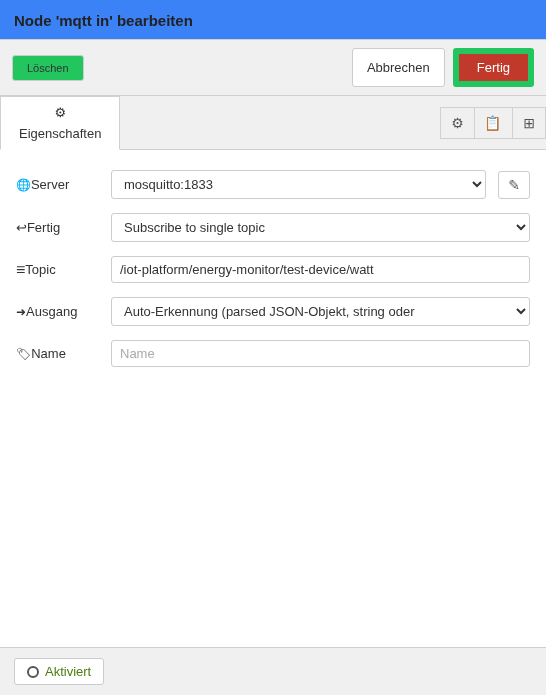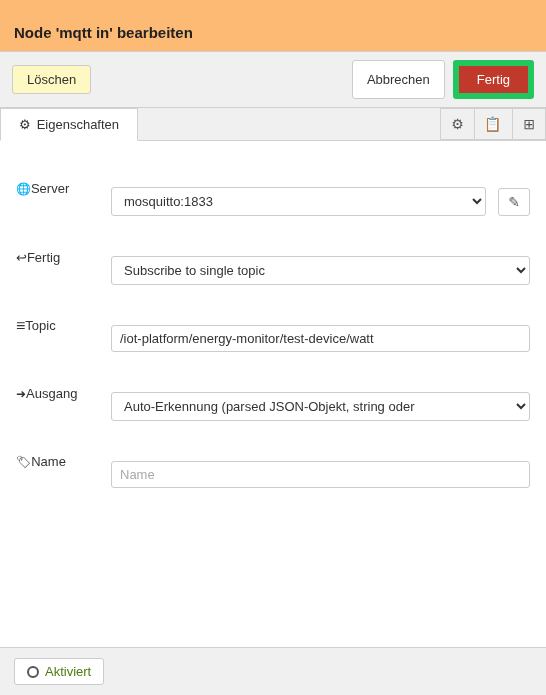--- a/index.html
+++ b/index.html
@@ -13,22 +13,22 @@
 
     .window {
       width: 546px;
       min-height: 695px;
       background: #f0f0f0;
       display: flex;
       flex-direction: column;
     }
 
     .title-bar {
-      background: #fdba74;
-      padding: 24px 14px 10px 14px;
+      background: #3b82f6;
+      padding: 12px 14px 10px 14px;
       border-bottom: 1px solid #d0d0d0;
       display: flex;
       align-items: flex-end;
     }
 
     .title-bar-text {
       font-size: 15px;
       font-weight: 600;
       color: #222;
     }
@@ -36,25 +36,25 @@
     .toolbar {
       background: #f0f0f0;
       padding: 8px 12px;
       display: flex;
       align-items: center;
       justify-content: space-between;
       border-bottom: 1px solid #d0d0d0;
     }
 
     .btn-delete {
-      background: #fef9c3;
+      background: #22c55e;
       border: 1px solid #ccc;
       border-radius: 3px;
       padding: 6px 14px;
-      font-size: 13px;
+      font-size: 11px;
       color: #333;
       cursor: pointer;
     }
 
     .toolbar-right {
       display: flex;
       gap: 8px;
     }
 
     .btn-cancel {
@@ -92,20 +92,21 @@
       border-bottom: 1px solid #fff;
       padding: 8px 18px;
       font-size: 13px;
       font-weight: 500;
       color: #333;
       display: flex;
       align-items: center;
       gap: 6px;
       cursor: pointer;
       margin-bottom: -1px;
+      flex-direction: column;
     }
 
     .tab-icons {
       display: flex;
       margin-left: auto;
       align-items: center;
     }
 
     .tab-icon-btn {
       background: #f0f0f0;
@@ -144,21 +145,20 @@
       align-items: center;
       gap: 0;
       flex-shrink: 0;
     }
 
     .form-control {
       flex: 1;
       display: flex;
       align-items: center;
       gap: 12px;
-      margin-top: 26px;
     }
 
     select {
       width: 100%;
       padding: 5px 8px;
       border: 1px solid #ccc;
       border-radius: 3px;
       font-size: 13px;
       background: #fff;
       color: #333;

